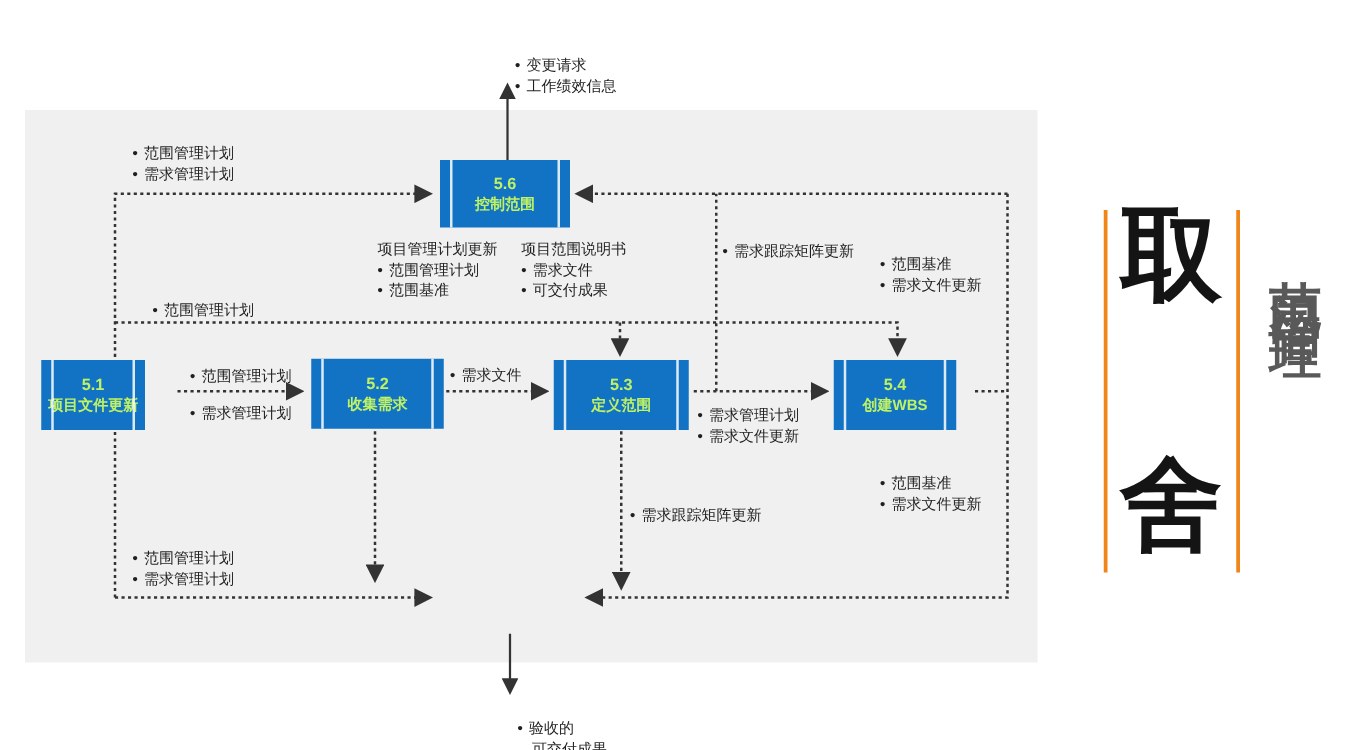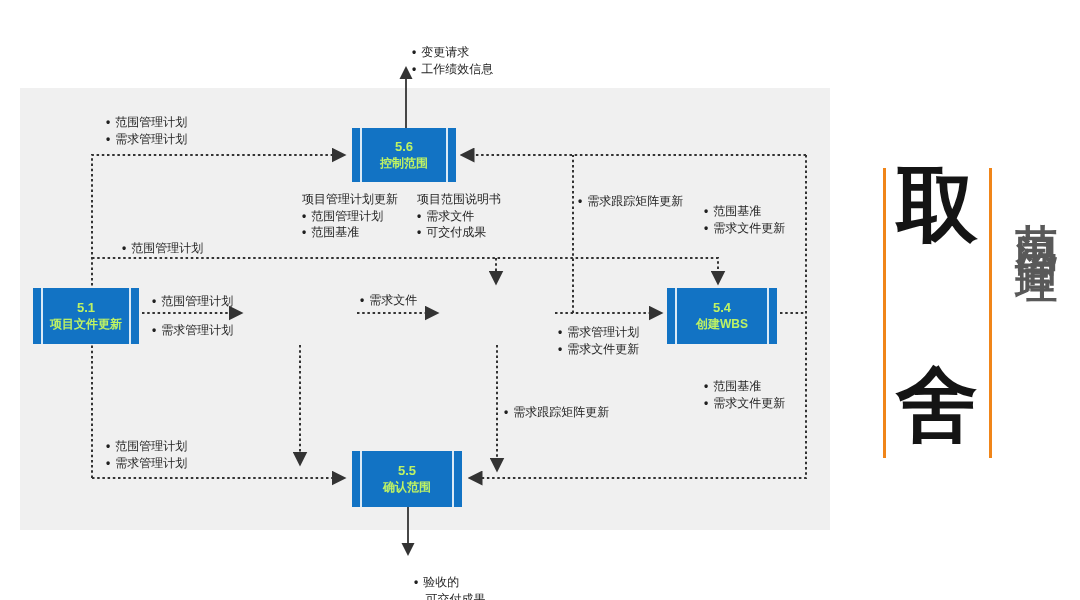--- a/index.html
+++ b/index.html
@@ -55,31 +55,35 @@
     <path class="dash" d="M806,155 V478 H472" marker-end="url(#ar)"></path>
     <path class="dash" d="M780,313 H806"></path>
     <path class="dash" d="M497,345 V468" marker-end="url(#ar)"></path>
     <path class="dash" d="M300,345 V462" marker-end="url(#ar)"></path>
   </svg>
 
   <div class="pbox" style="left:352px;top:128px;width:104px;height:54px">
     <div class="pnum">5.6</div>
     <div class="plab">控制范围</div>
   </div>
-  <div class="pbox" style="left:33px;top:288px;width:106px;height:56px">
+  <div class="pbox" style="left:33px;top:288px;width:83px;height:56px">
     <div class="pnum">5.1</div>
     <div class="plab">项目文件更新</div>
   </div>
-  <div class="pbox" style="left:667px;top:288px;width:110px;height:56px">
+  <div class="pbox" style="left:249px;top:287px;width:106px;height:56px">
+    <div class="pnum">5.2</div>
+    <div class="plab">收集需求</div>
+  </div>
+  <div class="pbox" style="left:443px;top:288px;width:108px;height:56px">
+    <div class="pnum">5.3</div>
+    <div class="plab">定义范围</div>
+  </div>
+  <div class="pbox" style="left:667px;top:288px;width:98px;height:56px">
     <div class="pnum">5.4</div>
     <div class="plab">创建WBS</div>
-  </div>
-  <div class="pbox" style="left:352px;top:451px;width:110px;height:56px">
-    <div class="pnum">5.5</div>
-    <div class="plab">确认范围</div>
   </div>
 
   <div class="lbl" style="left:412px;top:44px">
     <div class="li b">变更请求</div>
     <div class="li b">工作绩效信息</div>
   </div>
   <div class="lbl" style="left:106px;top:114px">
     <div class="li b">范围管理计划</div>
     <div class="li b">需求管理计划</div>
   </div>

